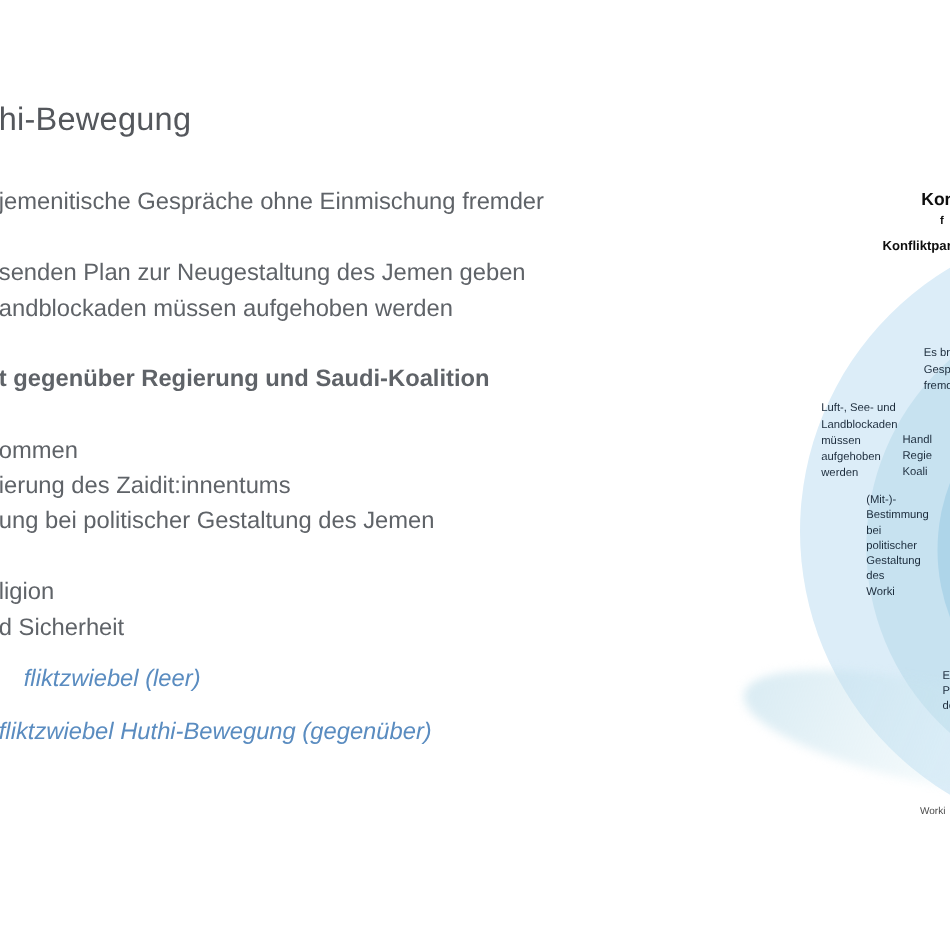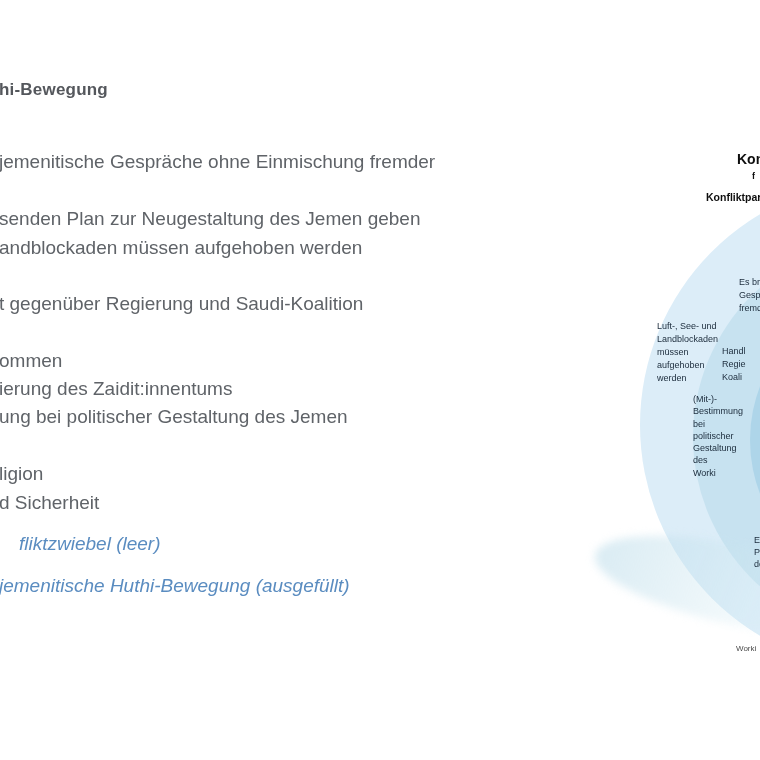--- a/index.html
+++ b/index.html
@@ -10,21 +10,21 @@
   body{
     width:760px;height:760px;overflow:hidden;background:#ffffff;
     font-family:"Liberation Sans","DejaVu Sans",sans-serif;
     position:relative;
   }
   .stage{position:absolute;inset:0;}
 
   
   .heading{
     position:absolute;left:0;top:80;top:80px;
-    font-size:17px;font-weight:bold;color:var(--heading);
+    font-size:26px;font-weight:normal;color:var(--heading);
     white-space:nowrap;letter-spacing:0.2px;margin-left:-1px;
   }
   .bodyline{
     position:absolute;left:0;font-size:19px;color:var(--body);
     white-space:nowrap;margin-left:-1px;
   }
   .linkline{
     position:absolute;left:0;font-size:19px;font-style:italic;color:var(--link);
     white-space:nowrap;margin-left:-1px;cursor:pointer;
   }
@@ -105,23 +105,23 @@
     </div>
 
     <div class="credit">Worki</div>
   </div>
 
   <div class="heading">hi-Bewegung</div>
 
   <div class="bodyline" style="top:151px;">jemenitische Gespräche ohne Einmischung fremder</div>
   <div class="bodyline" style="top:208px;">senden Plan zur Neugestaltung des Jemen geben</div>
   <div class="bodyline" style="top:237px;">andblockaden müssen aufgehoben werden</div>
-  <div class="bodyline" style="top:293px;">t gegenüber Regierung und Saudi-Koalition</div>
+  <div class="bodyline" style="top:293px;font-weight:bold;">t gegenüber Regierung und Saudi-Koalition</div>
   <div class="bodyline" style="top:350px;">ommen</div>
   <div class="bodyline" style="top:378px;">ierung des Zaidit:innentums</div>
   <div class="bodyline" style="top:406px;">ung bei politischer Gestaltung des Jemen</div>
   <div class="bodyline" style="top:463px;">ligion</div>
   <div class="bodyline" style="top:492px;">d Sicherheit</div>
 
   <div class="linkline" style="top:533px;padding-left:20px;">fliktzwiebel (leer)</div>
-  <div class="linkline" style="top:575px;">jemenitische Huthi-Bewegung (ausgefüllt)</div>
+  <div class="linkline" style="top:575px;">fliktzwiebel Huthi-Bewegung (gegenüber)</div>
 
 </div>
 
 </body></html>

